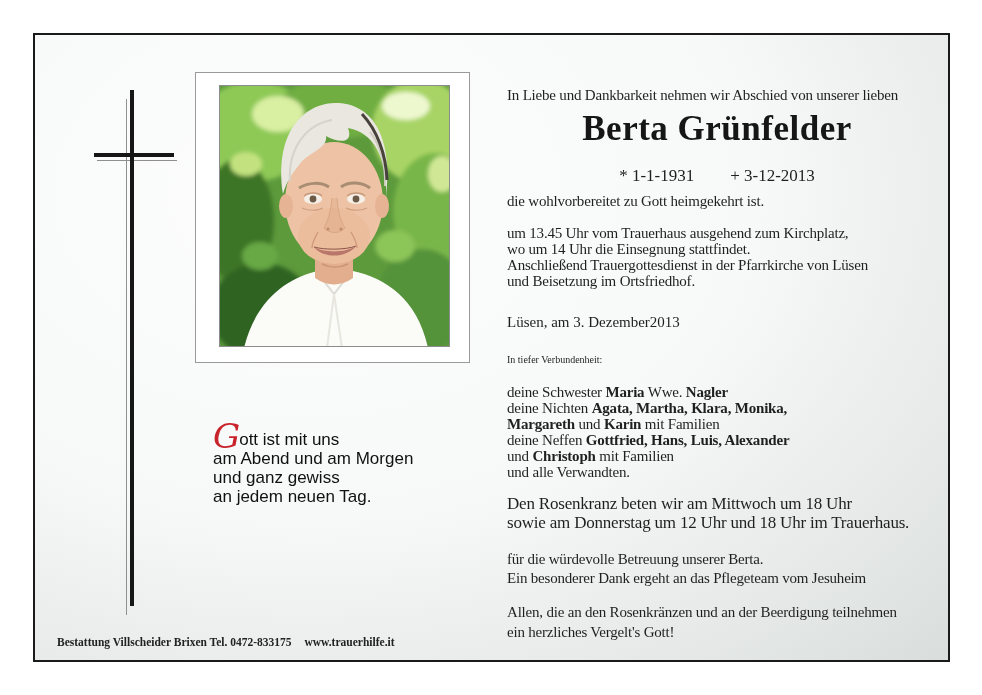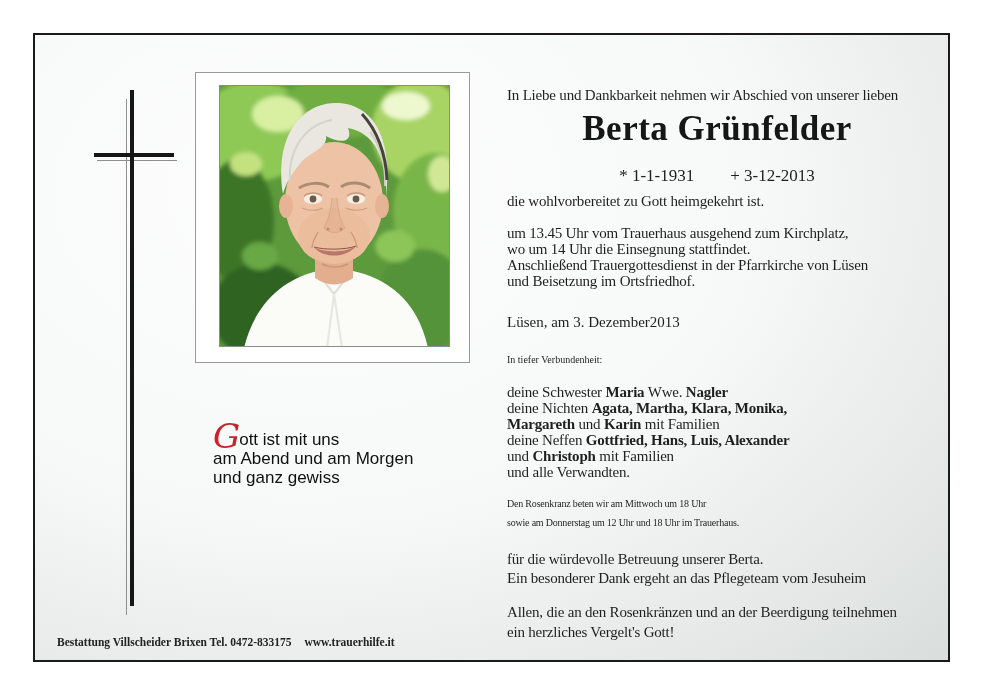--- a/index.html
+++ b/index.html
@@ -50,21 +50,21 @@
   .name-block { top:74px; width:420px; text-align:center;
     font-size:35px; font-weight:bold; letter-spacing:0.5px; color:#161616; }
   .dates { top:131px; width:420px; display:flex; justify-content:center; gap:36px;
     font-size:17px; }
   .homecoming { top:158px; font-size:15px; letter-spacing:-0.2px; }
   .funeral { top:190px; font-size:15px; line-height:16px; letter-spacing:-0.2px; }
   .dateline { top:279px; font-size:15px; }
   .heading { top:319px; font-size:10px;font-family:Liberation Serif, serif; }
   .relatives { top:337px; font-size:15px; line-height:16px; letter-spacing:-0.2px;margin-top:12px; }
   .relatives b { font-weight:bold; }
-  .rosary { top:460px; font-size:10px; line-height:18.5px; letter-spacing:-0.2px; }
+  .rosary { top:460px; font-size:17px; line-height:18.5px; letter-spacing:-0.2px; }
   .thanks { top:515px; font-size:15px; line-height:18.5px; letter-spacing:-0.2px; }
   .closing { top:567px; width:430px; font-size:15px; line-height:20px; letter-spacing:-0.2px; }
   .closing .centered { text-align:left; }
 
   
   .footer {
     position:absolute; left:22px; top:601px; font-size:11.5px; font-weight:bold;
     color:#222; white-space:nowrap;
   }
   .footer .site { margin-left:10px; }
@@ -151,20 +151,21 @@
 
         <path d="M102 178 C110 182 120 182 128 178" fill="none" stroke="rgba(160,100,70,0.35)" stroke-width="1.5"></path>
       </svg>
     </div>
   </div>
 
   <div class="verse">
     <div class="line"><span class="verse-initial">G</span><span>ott ist mit uns</span></div>
     <div class="line">am Abend und am Morgen</div>
     <div class="line">und ganz gewiss</div>
+    <div class="line">an jedem neuen Tag.</div>
   </div>
 
   <div class="col intro line">In Liebe und Dankbarkeit nehmen wir Abschied von unserer lieben</div>
 
   <div class="col name-block line">Berta Grünfelder</div>
 
   <div class="col dates">
     <span class="line"><span>*</span>&nbsp;<span>1-1-1931</span></span>
     <span class="line"><span>+</span>&nbsp;<span>3-12-2013</span></span>
   </div>

